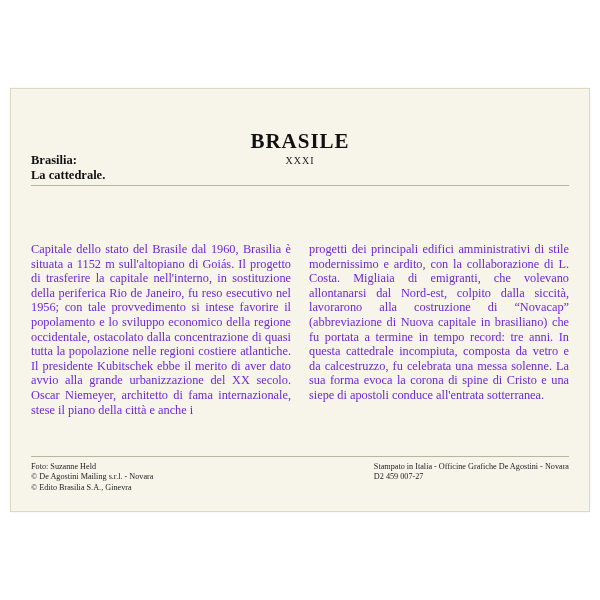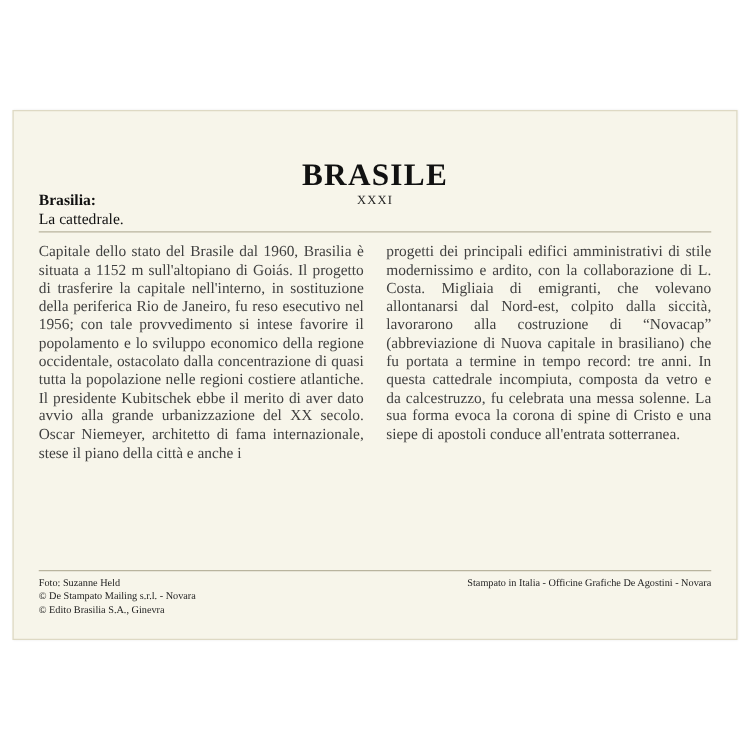--- a/index.html
+++ b/index.html
@@ -36,21 +36,21 @@
     right: 20px;
     top: 14px;
     bottom: 10px;
   }
   .header {
     text-align: center;
     position: relative;
     height: 46px;
   }
   .title {
-    font-size: 25px;
+    font-size: 21px;
     font-weight: bold;
     letter-spacing: 1px;
     color: #111;
     line-height: 24px;
     margin-top: 26px;
   }
   .subtitle {
     font-size: 10px;
     letter-spacing: 1px;
     color: #222;
@@ -66,37 +66,39 @@
   .caption-title {
     font-size: 12.5px;
     font-weight: bold;
     color: #111;
     line-height: 15px;
   }
   .caption-text {
     font-size: 12.5px;
     color: #111;
     line-height: 15px;
+    font-weight: bold;
   }
   .rule {
     border: 0;
     border-top: 1px solid #b9b49e;
     margin: 10px 0 8px 0;
   }
   .columns {
     display: flex;
     gap: 18px;
     margin-top: 8px;
   }
   .col {
     width: 50%;
     font-size: 12.3px;
     line-height: 14.6px;
-    color: #404040;
+    color: #6d28d9;
     text-align: justify;
+    margin-top: 48px;
   }
   .col p {
     margin: 0;
   }
   .footer {
     position: absolute;
     left: 0;
     right: 0;
     bottom: 8px;
   }
@@ -155,24 +157,25 @@
         <div class="col">
           <p>progetti dei principali edifici amministrativi di stile modernissimo e ardito, con la collaborazione di L. Costa. Migliaia di emigranti, che volevano allontanarsi dal Nord-est, colpito dalla siccità, lavorarono alla costruzione di “Novacap” (abbreviazione di Nuova capitale in brasiliano) che fu portata a termine in tempo record: tre anni. In questa cattedrale incompiuta, composta da vetro e da calcestruzzo, fu celebrata una messa solenne. La sua forma evoca la corona di spine di Cristo e una siepe di apostoli conduce all'entrata sotterranea.</p>
         </div>
       </div>
 
       <div class="footer">
         <hr class="footer-rule">
         <div class="footer-row">
           <div class="footer-left">
             <div>Foto: Suzanne Held</div>
-            <div>© De Stampato Mailing s.r.l. - Novara</div>
+            <div>© De Agostini Mailing s.r.l. - Novara</div>
             <div>© Edito Brasilia S.A., Ginevra</div>
           </div>
           <div class="footer-right">
             <div>Stampato in Italia - Officine Grafiche De Agostini - Novara</div>
+            <div>D2 459 007-27</div>
           </div>
         </div>
       </div>
 
     </div>
   </div>
 </div>
 
 </body></html>

